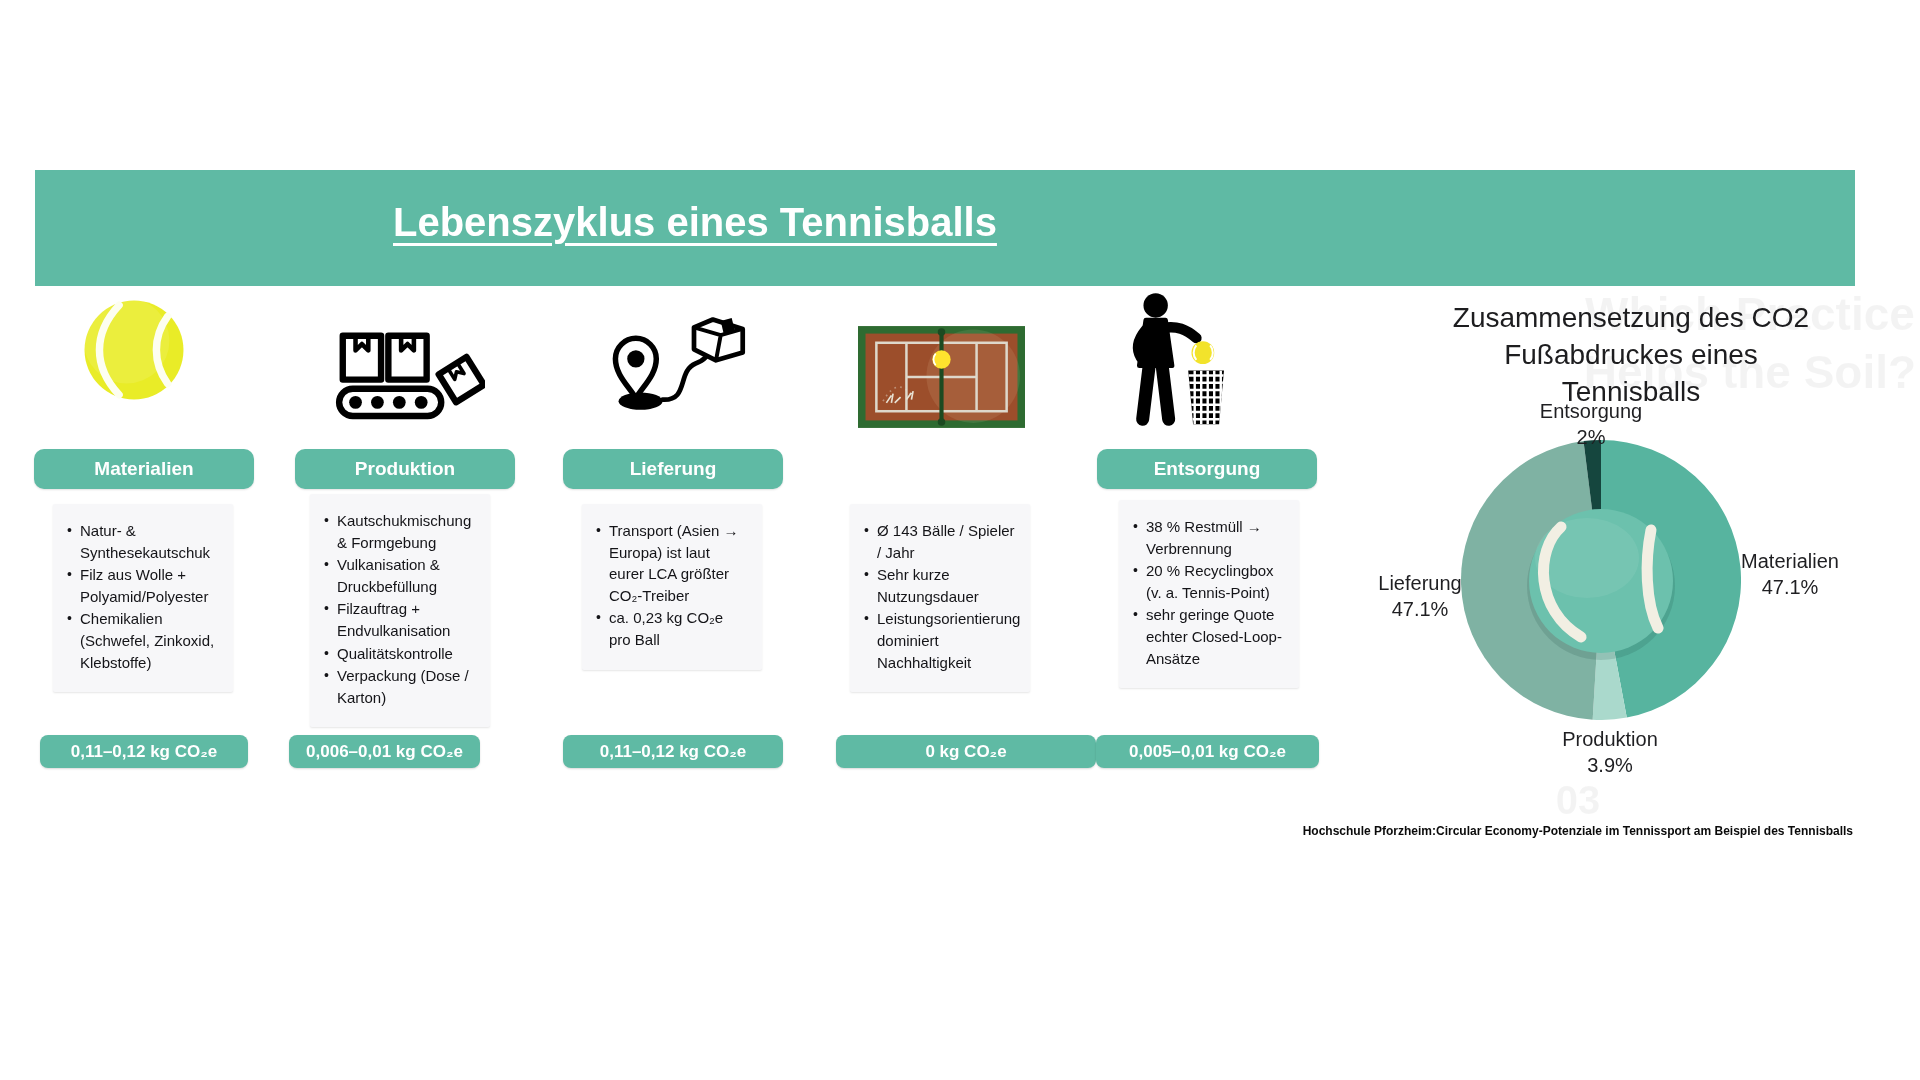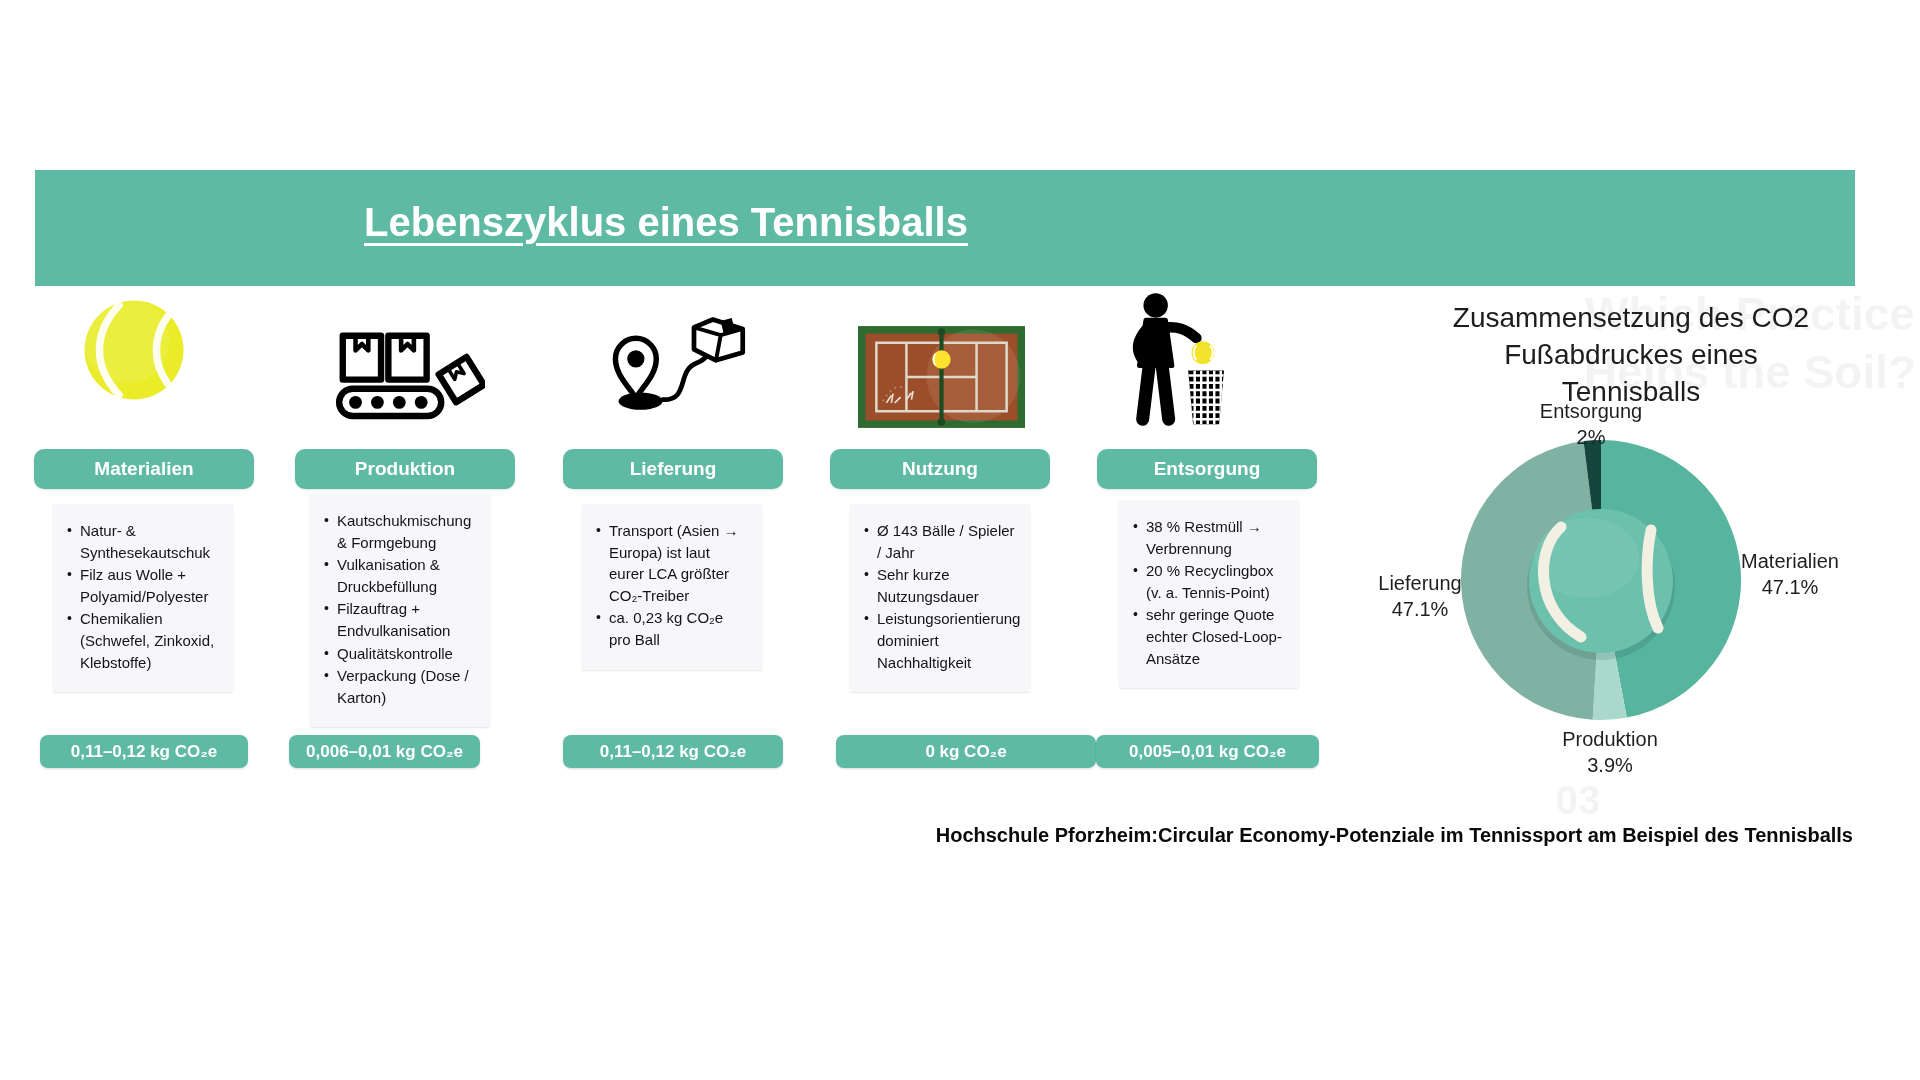--- a/index.html
+++ b/index.html
@@ -16,33 +16,33 @@
   .card::after{content:"";position:absolute;left:6px;right:6px;bottom:3px;height:10px;
         box-shadow:0 8px 9px rgba(0,0,0,.30);transform:rotate(-1.2deg);z-index:-1;}
   .card ul{margin:0;padding:0;list-style:none;}
   .card li{position:relative;padding-left:13px;font-size:15px;line-height:1.44;color:#141418;margin-bottom:1px;}
   .card li::before{content:"•";position:absolute;left:0;top:0;font-size:14px;}
   .co2{background:#5fbaa4;border-radius:8px;display:flex;align-items:center;justify-content:center;
         color:#fff;font-weight:bold;font-size:17px;box-shadow:0 1px 2px rgba(0,0,0,.15);}
   .chart-title{font-size:28px;line-height:1.32;text-align:center;color:#1d1d1f;z-index:2;}
   .pie-label{text-align:center;font-size:20px;line-height:1.3;color:#1f1f22;z-index:2;}
   .watermark{color:#000;opacity:0.045;font-weight:bold;z-index:0;text-align:center;line-height:1.25;}
-  .source{font-size:20px;font-weight:bold;color:#0a0a0a;text-align:right;white-space:nowrap;}
+  .source{font-size:12px;font-weight:bold;color:#0a0a0a;text-align:right;white-space:nowrap;}
   svg{display:block;}
 </style>
 </head>
 <body>
 
 <div class="canvas">
 
   <div class="abs watermark" style="left:1540px;top:286px;width:420px;font-size:46px;">Which Practice Helps the Soil?</div>
   <div class="abs watermark" style="left:1548px;top:775px;width:60px;font-size:40px;">03</div>
 
   <div class="abs banner" style="left:35px;top:170px;width:1820px;height:116px;">
-    <div class="abs banner-title" style="left:329px;top:30px;"> Lebenszyklus eines Tennisballs</div>
+    <div class="abs banner-title" style="left:358px;top:30px;"> Lebenszyklus eines Tennisballs</div>
   </div>
 
   <svg class="abs" style="left:78px;top:294px;" width="112" height="112" viewBox="0 0 120 120">
     <circle cx="60" cy="60" r="53" fill="#e9ec27"></circle>
     <circle cx="52" cy="50" r="46" fill="rgba(255,255,255,0.10)"></circle>
     <path d="M44 12 C 16 42 16 78 44 108" stroke="#fdfef0" stroke-width="8" fill="none" stroke-linecap="round"></path>
     <path d="M96 24 C 80 46 80 74 96 96" stroke="#fdfef0" stroke-width="8" fill="none" stroke-linecap="round"></path>
   </svg>
   <div class="abs pill" style="left:34px;top:449px;width:220px;height:40px;">
     <span>Materialien</span>
@@ -130,23 +130,20 @@
     <g>
       <line x1="100" y1="6" x2="100" y2="116" stroke="#1c4a21" stroke-width="5"></line>
       <circle cx="100" cy="7" r="4.5" fill="#1c4a21"></circle>
         <circle cx="100" cy="115" r="4.5" fill="#1c4a21"></circle>
     </g>
     <g>
       <circle cx="100" cy="40" r="11" fill="#ffe32e"></circle>
       <path d="M93 33 a11 11 0 0 0 0 14" stroke="#fff" stroke-width="2" fill="none"></path>
     </g>
   </svg>
-  <div class="abs pill" style="left:830px;top:449px;width:220px;height:40px;">
-    <span>Nutzung</span>
-  </div>
   <div class="abs card" style="left:850px;top:504px;">
     <ul>
         <li>Ø 143 Bälle / Spieler / Jahr</li>
         <li>Sehr kurze Nutzungsdauer</li>
         <li>Leistungsorientierung dominiert Nachhaltigkeit</li>
       </ul>
   </div>
   <div class="abs co2" style="left:836px;top:735px;width:260px;height:33px;">
     <span>0 kg CO₂e</span>
   </div>

